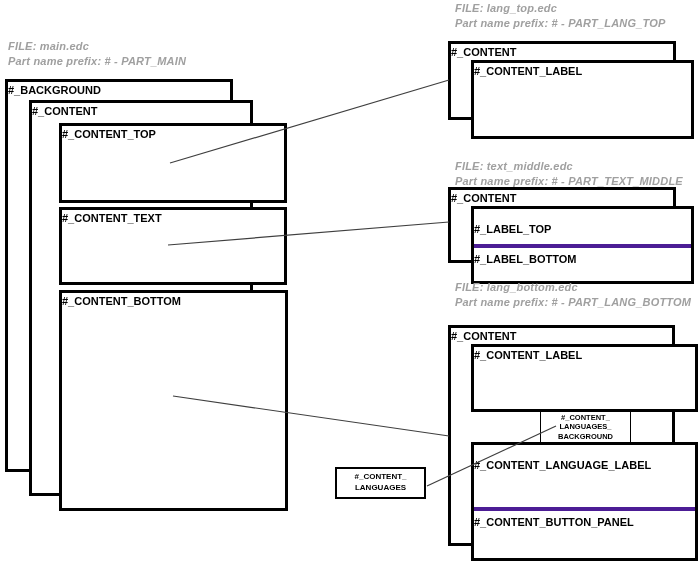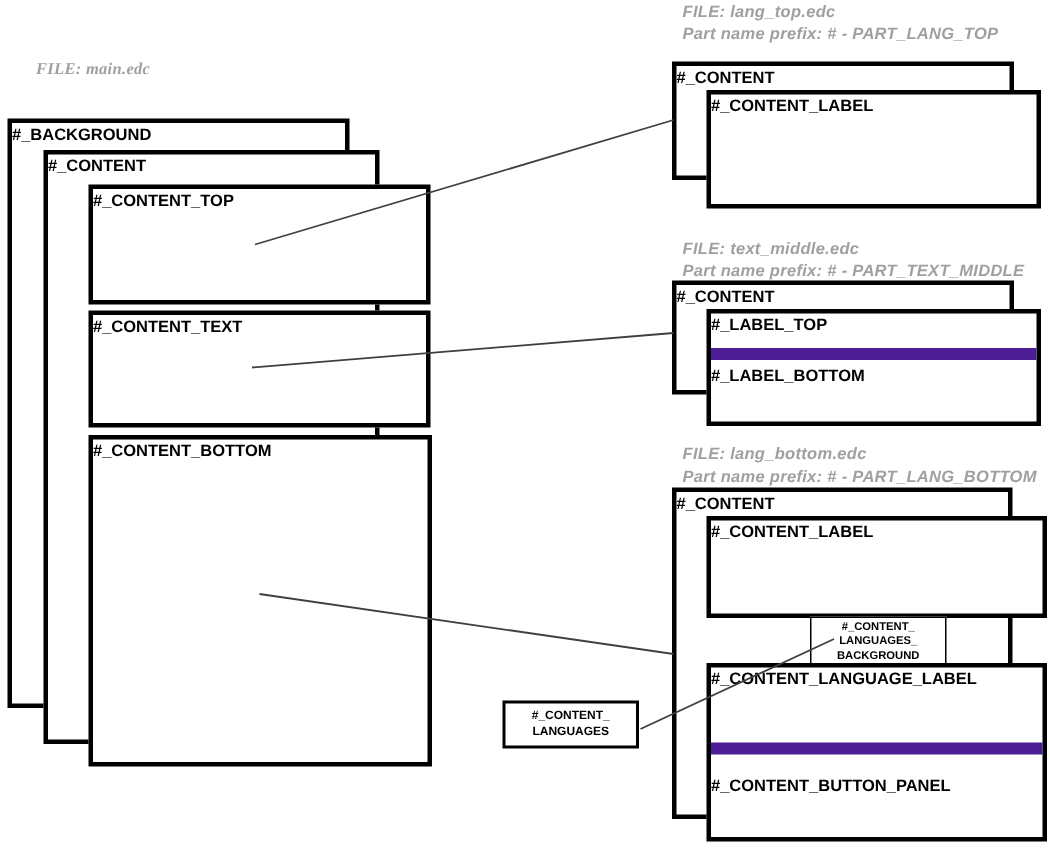--- a/index.html
+++ b/index.html
@@ -23,29 +23,29 @@
     text-align:left;padding-top:2px;white-space:pre-line;line-height:13px;
   }
   .lbl-sm{
     font:700 8px "Liberation Sans", sans-serif;color:#000;
     text-align:center;white-space:pre-line;line-height:11px;padding-top:3px;
   }
   .lbl-xs{
     font:700 7.5px "Liberation Sans", sans-serif;color:#000;
     text-align:center;white-space:pre-line;line-height:9.3px;padding-top:1px;
   }
-  .sect-top{border-bottom:8px solid #4c1d95;}
+  .sect-top{border-bottom:4px solid #4c1d95;margin-top:12px;}
   svg.connectors{position:absolute;left:0;top:0;pointer-events:none;}
 </style>
 </head>
 <body>
 
 <div id="canvas">
 
-  <div class="hdr" style="left:24px;top:39px;font-family:Liberation Serif, serif;"><span>FILE: main.edc</span><br></div>
+  <div class="hdr" style="left:8px;top:39px;"><span>FILE: main.edc</span><br><span>Part name prefix: # - PART_MAIN</span></div>
 
   <div class="box" style="left:5px;top:79px;width:228px;height:393px;">
     <div class="lbl">#_BACKGROUND</div>
   </div>
 
   <div class="box" style="left:29px;top:100px;width:224px;height:396px;">
     <div class="lbl">#_CONTENT</div>
   </div>
 
   <div class="box" style="left:59px;top:123px;width:228px;height:80px;">
@@ -76,42 +76,42 @@
     <div class="lbl">#_CONTENT</div>
   </div>
 
   <div class="box" style="left:471px;top:206px;width:223px;height:78px;">
     <div class="sect-top" style="height:23px;">
       <div class="lbl">#_LABEL_TOP</div>
     </div>
     <div class="lbl" style="padding-top:5px;">#_LABEL_BOTTOM</div>
   </div>
 
-  <div class="hdr" style="left:455px;top:296px;"><span>FILE: lang_bottom.edc</span><br><span>Part name prefix: # - PART_LANG_BOTTOM</span></div>
+  <div class="hdr" style="left:455px;top:280px;"><span>FILE: lang_bottom.edc</span><br><span>Part name prefix: # - PART_LANG_BOTTOM</span></div>
 
   <div class="box" style="left:448px;top:325px;width:227px;height:221px;">
     <div class="lbl">#_CONTENT</div>
   </div>
 
   <div class="box" style="left:471px;top:344px;width:227px;height:68px;">
     <div class="lbl">#_CONTENT_LABEL</div>
   </div>
 
   <div class="box thin" style="left:540px;top:411px;width:91px;height:32px;">
     <div class="lbl-xs">#_CONTENT_
 LANGUAGES_
 BACKGROUND</div>
   </div>
 
   <div class="box" style="left:471px;top:442px;width:227px;height:119px;">
     <div class="sect-top" style="height:50px;">
       <div class="lbl">#_CONTENT_LANGUAGE_LABEL</div>
     </div>
     <div style="position:relative;height:57px;">
-      <div class="lbl" style="padding-top:15px;">#_CONTENT_BUTTON_PANEL</div>
+      <div class="lbl" style="padding-top:5px;">#_CONTENT_BUTTON_PANEL</div>
 
     </div>
   </div>
 
   <div class="box med" style="left:335px;top:467px;width:91px;height:32px;">
     <div class="lbl-sm" style="padding-top:2px;">#_CONTENT_
 LANGUAGES</div>
   </div>
 
   <svg class="connectors" width="700" height="566" viewBox="0 0 700 566">

